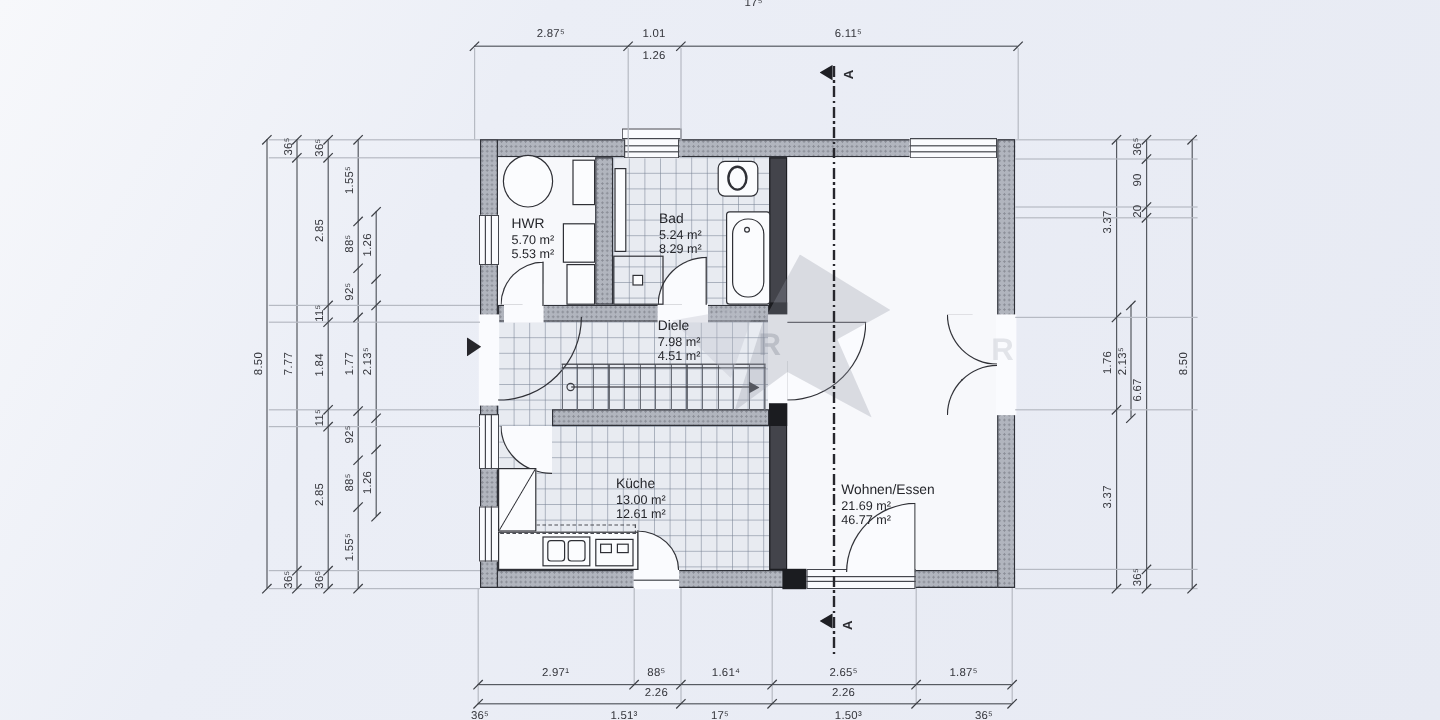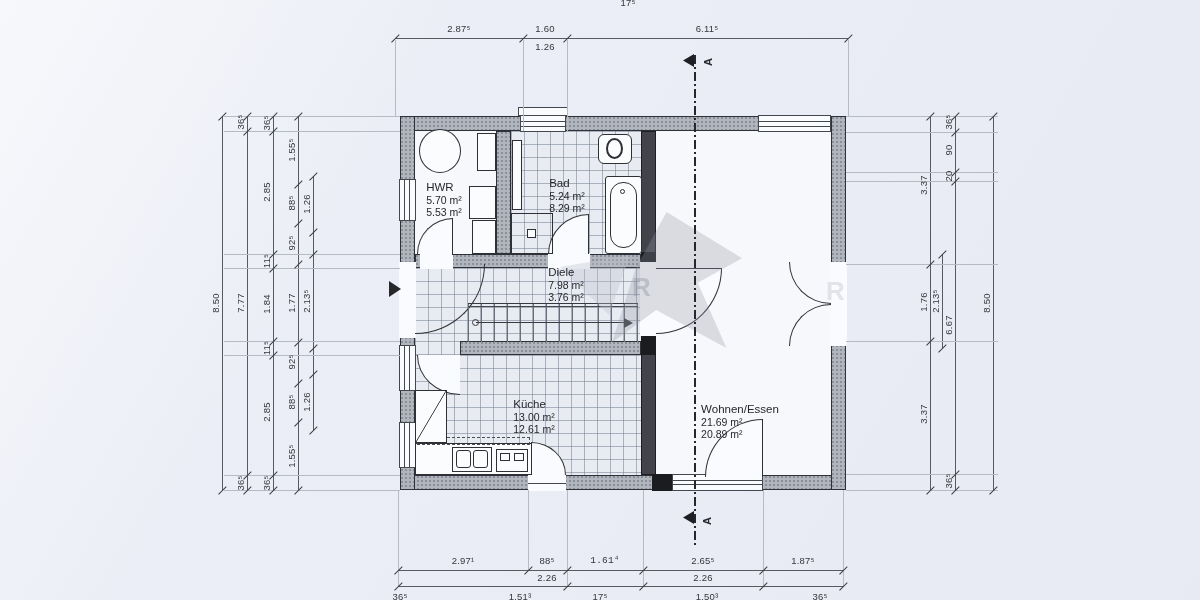--- a/index.html
+++ b/index.html
@@ -182,31 +182,31 @@
     <div class="rl-area">5.53 m²</div>
   </div>
   <div class="room-label" style="left:567px;top:177px">
     <div class="rl-name">Bad</div>
     <div class="rl-area">5.24 m²</div>
     <div class="rl-area">8.29 m²</div>
   </div>
   <div class="room-label" style="left:566px;top:266px">
     <div class="rl-name">Diele</div>
     <div class="rl-area">7.98 m²</div>
-    <div class="rl-area">3.76 m²</div>
+    <div class="rl-area">4.51 m²</div>
   </div>
   <div class="room-label" style="left:534px;top:398px">
     <div class="rl-name">Küche</div>
     <div class="rl-area">13.00 m²</div>
     <div class="rl-area">12.61 m²</div>
   </div>
   <div class="room-label" style="left:740px;top:403px">
     <div class="rl-name">Wohnen/Essen</div>
     <div class="rl-area">21.69 m²</div>
-    <div class="rl-area">20.89 m²</div>
+    <div class="rl-area">46.77 m²</div>
   </div>
 
 <div class="dline" style="left: 395px; top: 38px; width: 453px; height: 1px;"></div>
     <div class="dline" style="left: 398px; top: 570px; width: 445px; height: 1px;"></div>
     <div class="dline" style="left: 398px; top: 586px; width: 445px; height: 1px;"></div>
     <div class="dline" style="left: 222px; top: 116px; width: 1px; height: 374px;"></div>
     <div class="dline" style="left: 247px; top: 116px; width: 1px; height: 374px;"></div>
     <div class="dline" style="left: 273px; top: 116px; width: 1px; height: 374px;"></div>
     <div class="dline" style="left: 298px; top: 116px; width: 1px; height: 374px;"></div>
     <div class="dline" style="left: 313px; top: 176px; width: 1px; height: 254px;"></div>
@@ -291,27 +291,27 @@
     <div class="tick" style="left: 937px; top: 347.5px;"></div>
     <div class="tick" style="left: 950px; top: 115.5px;"></div>
     <div class="tick" style="left: 950px; top: 131.5px;"></div>
     <div class="tick" style="left: 950px; top: 171.5px;"></div>
     <div class="tick" style="left: 950px; top: 180.5px;"></div>
     <div class="tick" style="left: 950px; top: 473.5px;"></div>
     <div class="tick" style="left: 950px; top: 489.5px;"></div>
     <div class="tick" style="left: 988px; top: 115.5px;"></div>
     <div class="tick" style="left: 988px; top: 489.5px;"></div>
     <div class="dim" style="left: 459px; top: 29px;">2.87⁵</div>
-    <div class="dim" style="left: 545px; top: 29px;">1.60</div>
+    <div class="dim" style="left: 545px; top: 29px;">1.01</div>
     <div class="dim" style="left: 707px; top: 29px;">6.11⁵</div>
     <div class="dim" style="left: 545px; top: 47px;">1.26</div>
     <div class="dim" style="left: 628px; top: 3px;">17⁵</div>
     <div class="dim" style="left: 463px; top: 561px;">2.97¹</div>
     <div class="dim" style="left: 547px; top: 561px;">88⁵</div>
-    <div class="dim" style="left: 605px; top: 561px; font-family: Liberation Mono, monospace;">1.61⁴</div>
+    <div class="dim" style="left: 605px; top: 561px;">1.61⁴</div>
     <div class="dim" style="left: 703px; top: 561px;">2.65⁵</div>
     <div class="dim" style="left: 803px; top: 561px;">1.87⁵</div>
     <div class="dim" style="left: 547px; top: 578px;">2.26</div>
     <div class="dim" style="left: 703px; top: 578px;">2.26</div>
     <div class="dim" style="left: 400px; top: 597px;">36⁵</div>
     <div class="dim" style="left: 520px; top: 597px;">1.51³</div>
     <div class="dim" style="left: 600px; top: 597px;">17⁵</div>
     <div class="dim" style="left: 707px; top: 597px;">1.50³</div>
     <div class="dim" style="left: 820px; top: 597px;">36⁵</div>
     <div class="dim v" style="left: 216px; top: 303px;">8.50</div>

